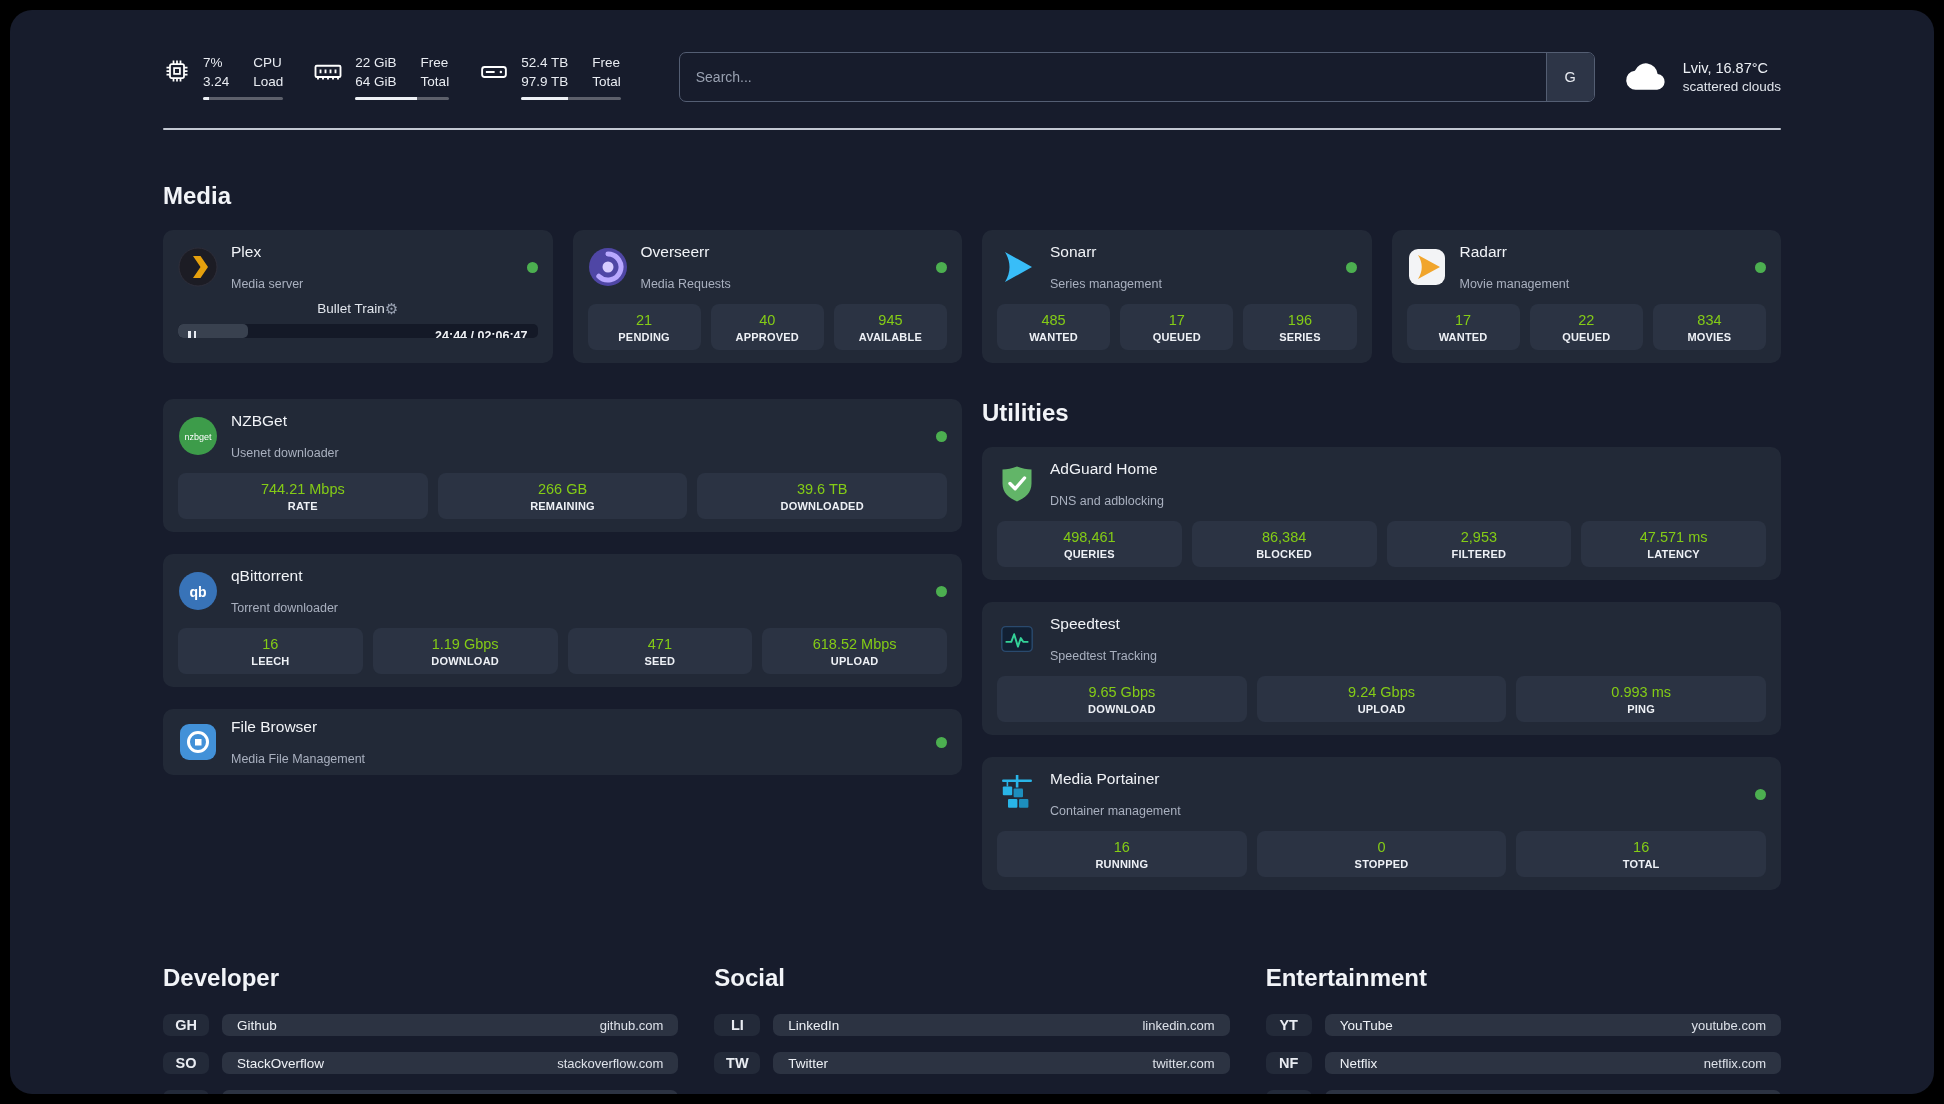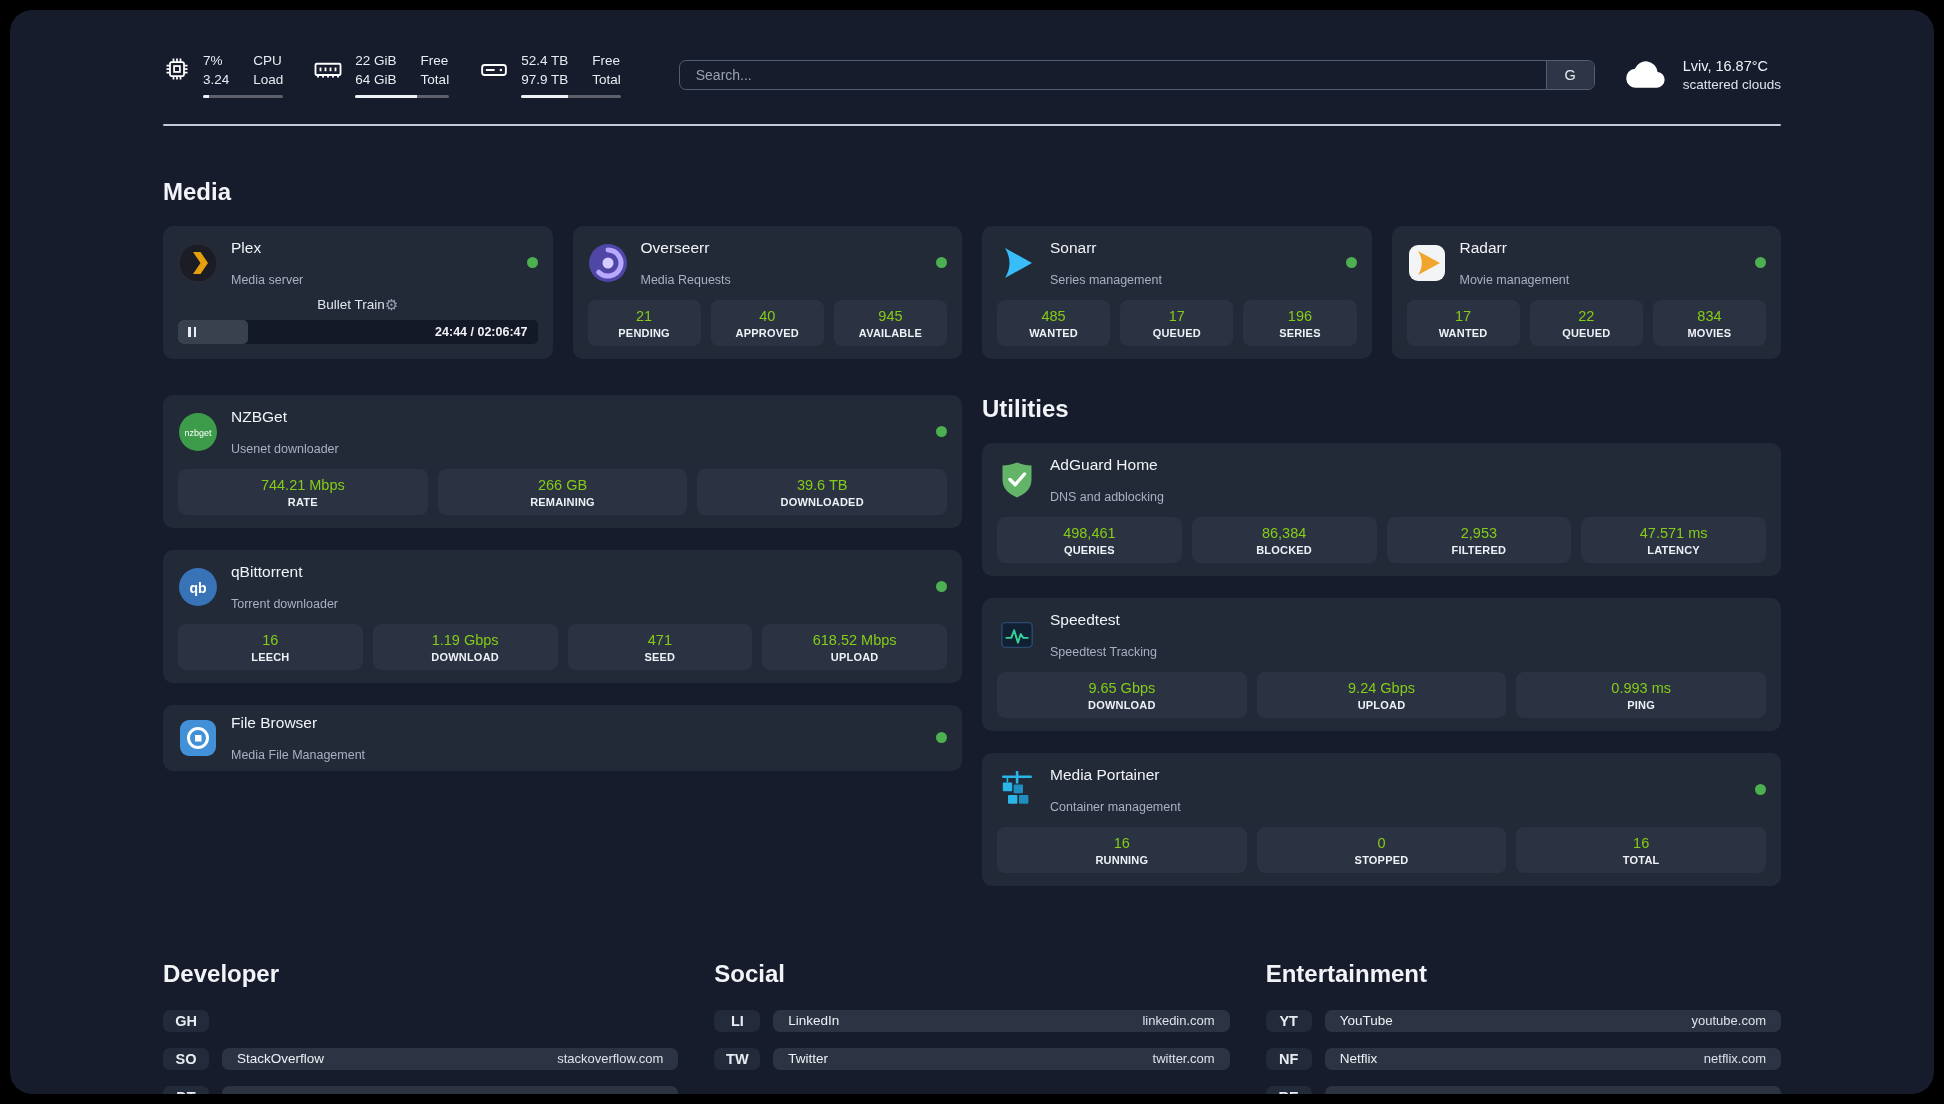--- a/index.html
+++ b/index.html
@@ -10,21 +10,21 @@
   .container { width:1618px; margin:0 auto; }
 
   
   .topbar { display:flex; align-items:center; margin-top:42px; }
   .sys-widget { display:flex; align-items:flex-start; gap:12px; margin-right:30px; }
   .sys-icon { color:#fff; display:flex; margin-top:3px; }
   .sys-cols { display:flex; gap:24px; }
   .sys-col div { font-size:13.5px; color:#e9ecf2; line-height:1.4; white-space:nowrap; }
   .sys-bar { height:3px; background:rgba(255,255,255,.30); border-radius:2px; margin-top:5px; overflow:hidden; }
   .sys-bar .fill { height:100%; background:#eef1f6; }
-  .search-wrap { flex:1; display:flex; align-items:stretch; height:30px; border:1px solid #545e73;
+  .search-wrap { flex:1; display:flex; align-items:stretch; height:50px; border:1px solid #545e73;
                  border-radius:7px; margin:0 28px; overflow:hidden; background:#171c2c; }
   .search-input { flex:1; background:transparent; border:none; outline:none; color:#dfe3ea;
                   font-size:14px; padding:0 16px; font-family:inherit; }
   .search-input::placeholder { color:#99a1b1; }
   .search-btn { width:48px; background:#2d3547; border-left:1px solid #545e73; color:#e9ecf2;
                 display:flex; align-items:center; justify-content:center; font-size:14.5px; cursor:pointer; }
   .weather { display:flex; align-items:center; gap:14px; }
   .weather-loc { font-size:14.5px; color:#eef1f6; }
   .weather-cond { font-size:13.5px; color:#dfe3ea; margin-top:3px; }
   .divider { height:2px; background:#c3c8d2; margin-top:26px; border-radius:1px; }
@@ -47,21 +47,21 @@
   .stats { display:flex; gap:10px; margin-top:13px; }
   .stat { flex:1; background:#2b3343; border-radius:8px; text-align:center; padding:8px 4px 7px; }
   .stat-value { font-size:14.5px; color:#84cc16; }
   .stat-label { font-size:11px; font-weight:bold; color:#eef1f6; margin-top:3px; letter-spacing:.2px; }
 
   
   .player { margin-top:10px; }
   .player-top { display:flex; align-items:center; justify-content:center; }
   .player-title { font-size:13.5px; color:#e2e6ed; }
   .gear { color:#9aa2b2; font-size:15px; line-height:1; cursor:pointer; }
-  .player-bar { position:relative; height:24px; background:#141927; border-radius:5px; margin-top:8px; overflow:hidden; }
+  .player-bar { position:relative; height:14px; background:#141927; border-radius:5px; margin-top:8px; overflow:hidden; }
   .player-fill { position:absolute; left:0; top:0; bottom:0; width:19.6%; background:#39414f; border-radius:5px; }
   .pause-icon { position:absolute; left:10px; top:7px; display:flex; gap:3px; }
   .pause-icon i { width:2.5px; height:10px; background:#e9ecf2; display:block; }
   .player-time { position:absolute; right:10px; top:5px; font-size:12.5px; color:#f0f2f6; font-weight:bold; }
 
   
   .links-grid { display:grid; grid-template-columns:1fr 1fr 1fr; gap:36px; margin-top:74px; padding-bottom:44px; }
   .links-col h2 { margin-bottom:22px; }
   .link-rows { display:flex; flex-direction:column; gap:16px; }
   .link-row { display:flex; gap:13px; height:22px; cursor:pointer; }
@@ -496,20 +496,24 @@
       </div>
     </div>
 
     <div class="links-grid">
 
       <div class="links-col">
         <h2 class="section-title">Developer</h2>
         <div class="link-rows">
           <div class="link-row">
             <span class="link-abbr">GH</span>
+            <span class="link-bar">
+              <span class="link-name">Github</span>
+              <span class="link-url">github.com</span>
+            </span>
           </div>
           <div class="link-row">
             <span class="link-abbr">SO</span>
             <span class="link-bar">
               <span class="link-name">StackOverflow</span>
               <span class="link-url">stackoverflow.com</span>
             </span>
           </div>
           <div class="link-row">
             <span class="link-abbr">DT</span>

